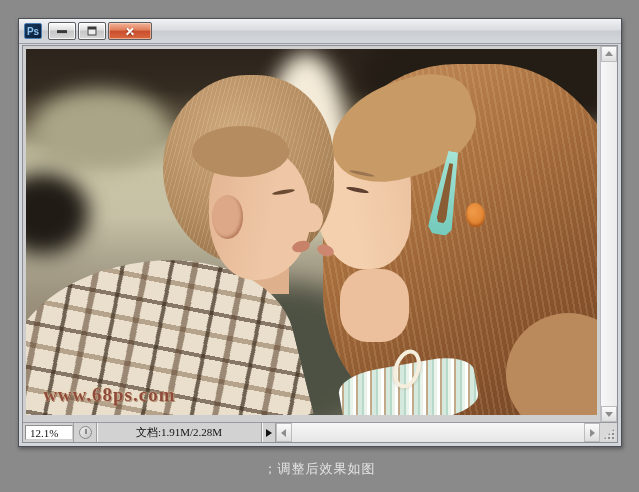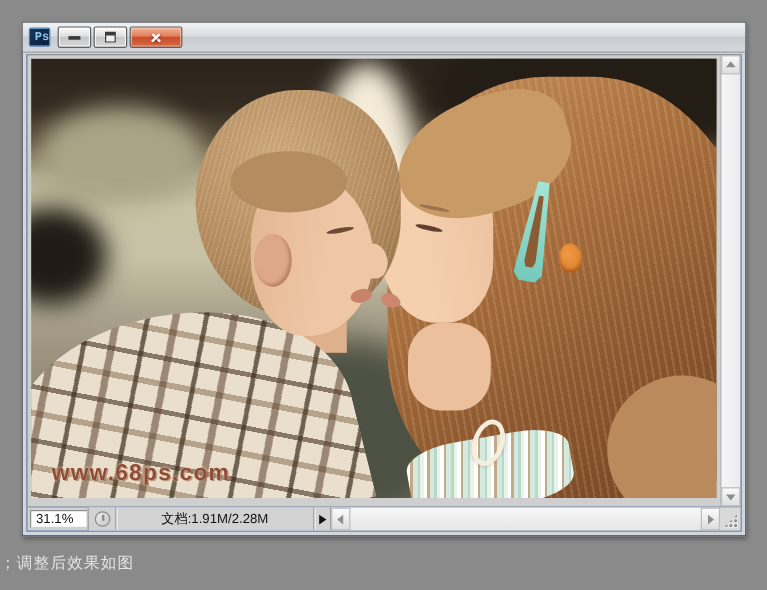--- a/index.html
+++ b/index.html
@@ -7,42 +7,42 @@
   body { background:#8a8a8a; font-family:"Liberation Sans","DejaVu Sans",sans-serif; overflow:hidden; position:relative; }
 
   
   .window { position:absolute; left:18px; top:18px; width:604px; height:429px;
     border:1px solid #4b4f54; background:#d3d6da; box-shadow:1px 2px 4px rgba(0,0,0,.35); }
   .titlebar { height:25px; display:flex; align-items:center; padding:0 4px 0 5px;
     background:linear-gradient(180deg,#f0f2f4 0%,#dadde1 45%,#c9ccd1 50%,#d4d7db 100%);
     border-bottom:1px solid #9a9ea3; }
   .ps-icon { width:18px; height:16px; border-radius:2px; flex:0 0 auto;
     background:linear-gradient(135deg,#16395f,#0a1d37); border:1px solid #4d7fb5;
-    color:#8fc3ee; font-size:10px; font-weight:bold; display:flex; align-items:center; justify-content:flex-end;font-family:Liberation Mono, monospace; }
+    color:#8fc3ee; font-size:10px; font-weight:bold; display:flex; align-items:center; justify-content:center; }
   .title { flex:1; margin-left:6px; font-size:12px; color:#1a1a1a; white-space:pre; overflow:hidden; }
   .win-buttons { display:flex; gap:2px; margin-left:6px; flex:0 0 auto; }
   .wbtn { height:18px; border:1px solid #5c5e62; border-radius:2px; position:relative;
     background:linear-gradient(180deg,#fdfdfd 0%,#dedede 45%,#c6c6c6 50%,#d8d8d8 100%);
     box-shadow:inset 0 0 0 1px rgba(255,255,255,.75); }
   .wbtn.minb,.wbtn.restb { width:28px; }
   .wbtn.closeb { width:44px;
     background:linear-gradient(180deg,#f2b49a 0%,#e07d58 45%,#c94d2f 50%,#d8693f 100%);
     box-shadow:inset 0 0 0 1px rgba(255,220,200,.55); }
   .min-glyph { position:absolute; left:50%; top:50%; width:10px; height:3px; background:#3a3a3a; transform:translate(-50%,-30%); }
   .rest-glyph { position:absolute; left:50%; top:50%; width:9px; height:9px; transform:translate(-50%,-50%);
     border:1px solid #3a3a3a; border-top-width:3px; background:#eee; }
   .close-glyph { position:absolute; left:50%; top:50%; width:11px; height:11px; transform:translate(-50%,-50%); }
   .close-glyph::before,.close-glyph::after { content:""; position:absolute; left:1px; top:4.5px; width:9px; height:2.4px;
     background:#fff; box-shadow:0 1px 1px rgba(100,20,0,.5); }
   .close-glyph::before { transform:rotate(45deg); }
   .close-glyph::after  { transform:rotate(-45deg); }
 
   
   .content { position:absolute; left:3px; right:3px; top:26px; bottom:3px;
-    border:1px solid #8c9095; background:#3b82f6; }
+    border:1px solid #8c9095; background:#b91c1c;font-family:Liberation Serif, serif; }
   .canvas { position:absolute; left:0; top:0; right:17px; bottom:20px; background:#cfcfcf; padding:3px 3px 7px 3px; }
   .photo { position:relative; width:100%; height:100%; overflow:hidden;
     background:linear-gradient(180deg,#2c241c 0%,#342b21 11%,#5c523f 19%,#b6b093 27%,#c9c4a6 34%,
       #c6c1a5 46%,#aaa38d 58%,#998f7b 70%,#8f8672 84%,#8a8270 100%); }
 
   
   .art { position:absolute; }
   .blob { border-radius:50%; filter:blur(10px); }
   .b-darkTR  { left:58%; top:-8%; width:52%; height:30%; background:#241d16; }
   .b-greenTL { left:1%;  top:11%; width:24%; height:22%; background:#aaa587; }
@@ -139,21 +139,21 @@
     border-top:4px solid transparent; border-bottom:4px solid transparent; border-right:5px solid #8d8d8d; }
   .tri-right { position:absolute; left:50%; top:50%; transform:translate(-40%,-50%);
     border-top:4px solid transparent; border-bottom:4px solid transparent; border-left:5px solid #8d8d8d; }
   .htrack { flex:1; }
   .grip { flex:0 0 17px; position:relative; background:#d9d9d9; }
   .grip::before { content:""; position:absolute; right:2px; bottom:2px; width:12px; height:12px;
     background-image:radial-gradient(circle at 2px 2px,#8f8f8f 1.3px,rgba(255,255,255,.9) 1.7px,transparent 2.3px);
     background-size:4px 4px; clip-path:polygon(100% 0,100% 100%,0 100%); }
 
   
-  .caption { position:absolute; left:0; right:0; top:460px; text-align:left;
+  .caption { position:absolute; left:0; right:0; top:460px; text-align:center;
     font-size:13px; color:#e3e3e3; letter-spacing:1px; }
 </style>
 </head>
 <body>
 
 <div class="window">
 
   <div class="titlebar">
     <div class="ps-icon">
       <span>Ps</span>
@@ -218,21 +218,21 @@
       <div class="vbtn">
         <span class="tri-up"></span>
       </div>
       <div class="vtrack"></div>
       <div class="vbtn">
         <span class="tri-down"></span>
       </div>
     </div>
 
     <div class="statusbar">
-      <div class="zoom-field">31.1%</div>
+      <div class="zoom-field">12.1%</div>
       <div class="sb-cell icon-cell">
         <div class="status-circle"></div>
       </div>
       <div class="sb-cell doc-cell">
         <span>文档:1.91M/2.28M</span>
       </div>
       <div class="sb-cell arrow-cell">
         <span class="tri-right-black"></span>
       </div>
       <div class="hscroll">

